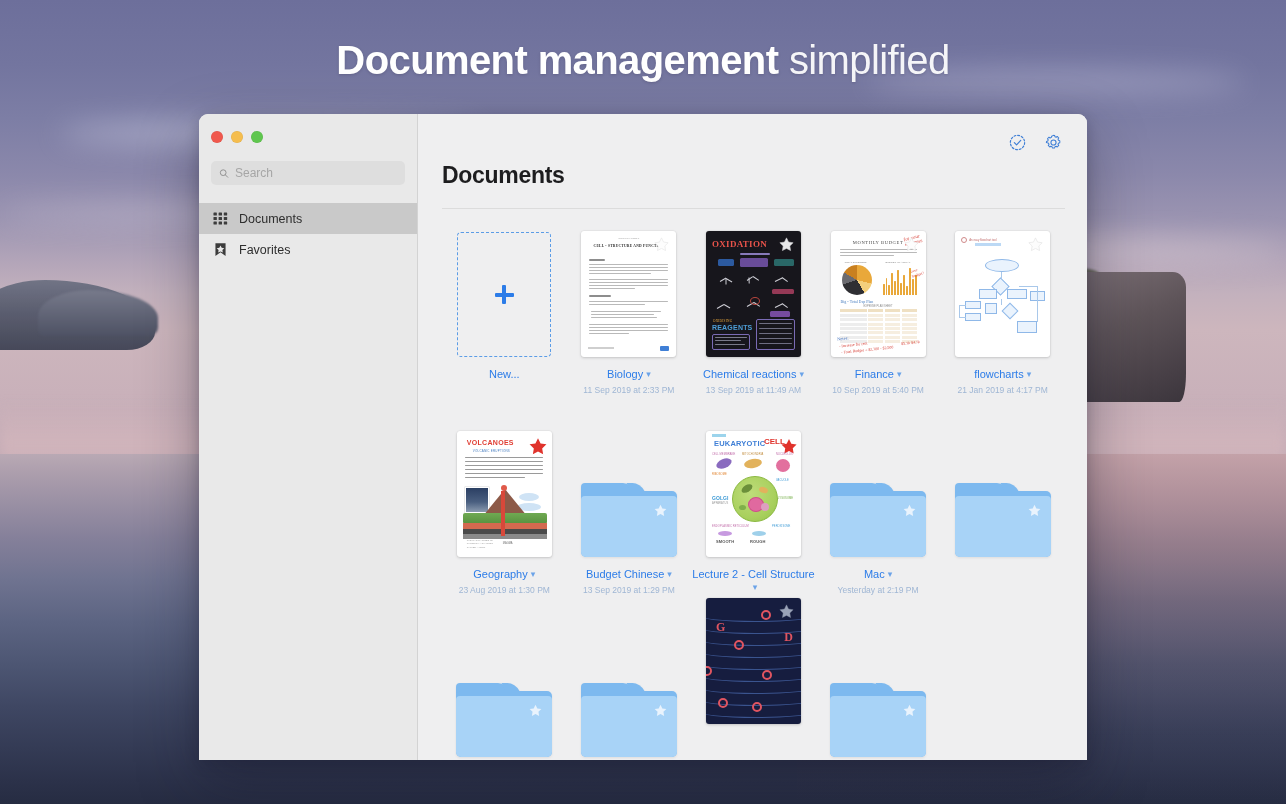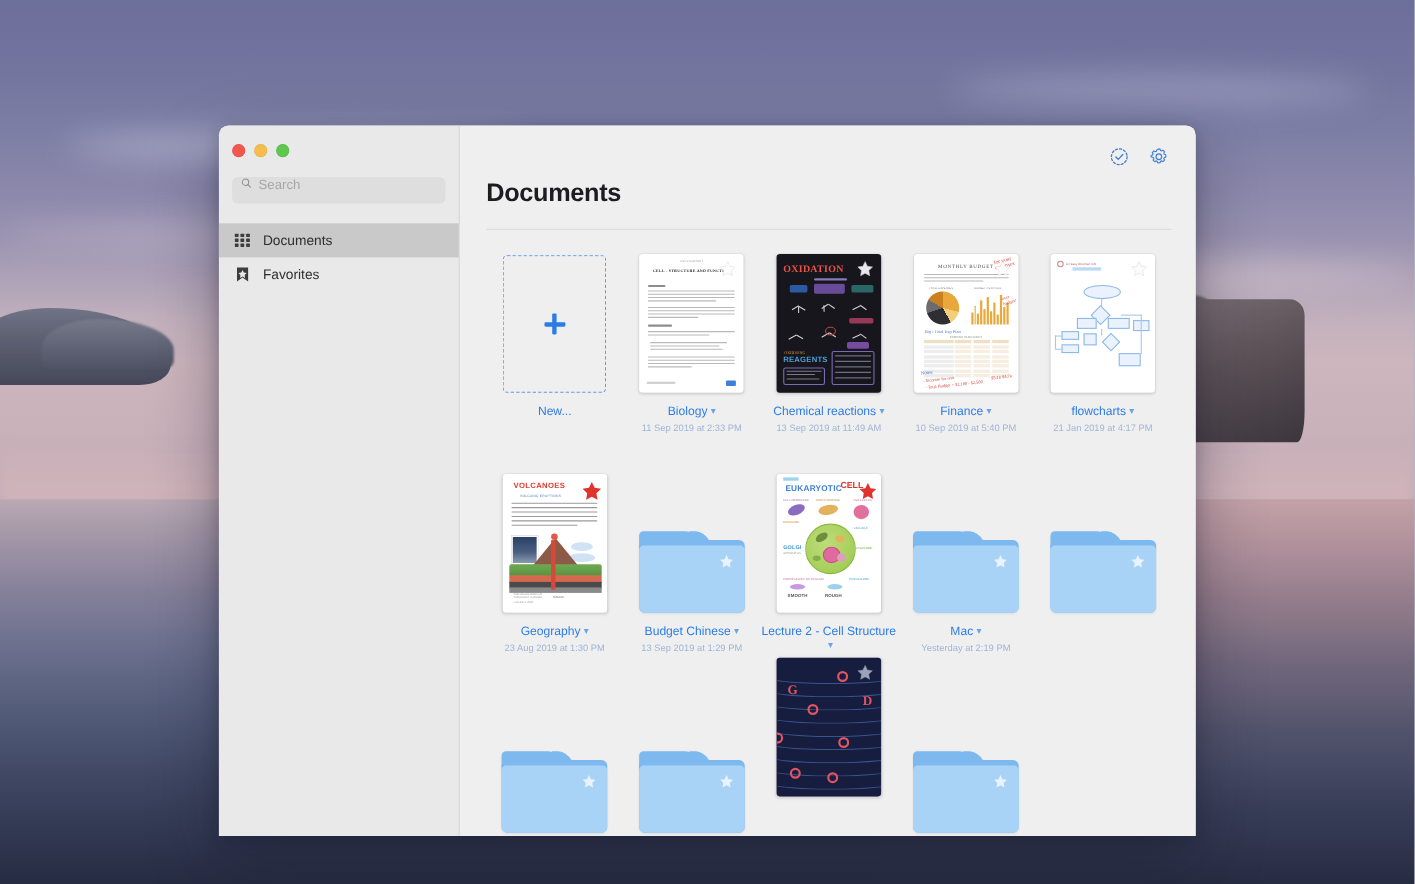--- a/index.html
+++ b/index.html
@@ -160,21 +160,21 @@
   .tl-red { background: #f0584d; box-shadow: inset 0 0 0 .5px rgba(0,0,0,.08); }
   .tl-yellow { background: #f5bd4e; box-shadow: inset 0 0 0 .5px rgba(0,0,0,.08); }
   .tl-green { background: #5fc64e; box-shadow: inset 0 0 0 .5px rgba(0,0,0,.08); }
 
   .search-wrap { padding: 9px 12px 0 12px; }
   .search-box {
     height: 24px;
     background: #dedede;
     border-radius: 5px;
     display: flex;
-    align-items: flex-start;
+    align-items: center;
     padding: 0 8px;
     gap: 6px;
   }
   .search-box input {
     border: 0; outline: 0; background: transparent;
     font-family: "Liberation Sans", sans-serif;
     font-size: 12px;
     color: #3a3a3a;
     width: 100%;
   }
@@ -643,20 +643,24 @@
   <div class="wp-cloud" style="right:0px;top:240px;width:440px;height:22px;background:#e2d3d8;opacity:.5;"></div>
   <div class="wp-haze"></div>
   <div class="wp-sea"></div>
   <div class="wp-sea-right"></div>
   <div class="wp-land-left"></div>
   <div class="wp-land-left2"></div>
   <div class="wp-land-right-top"></div>
   <div class="wp-land-right"></div>
   <div class="wp-rock"></div>
 
+  <div class="headline">
+    <span class="hl-bold">Document management</span>
+    <span class="hl-light">simplified</span>
+  </div>
 
   <div class="window">
 
     <div class="sidebar">
 
       <div class="traffic">
         <span class="tl tl-red"></span>
         <span class="tl tl-yellow"></span>
         <span class="tl tl-green"></span>
       </div>

